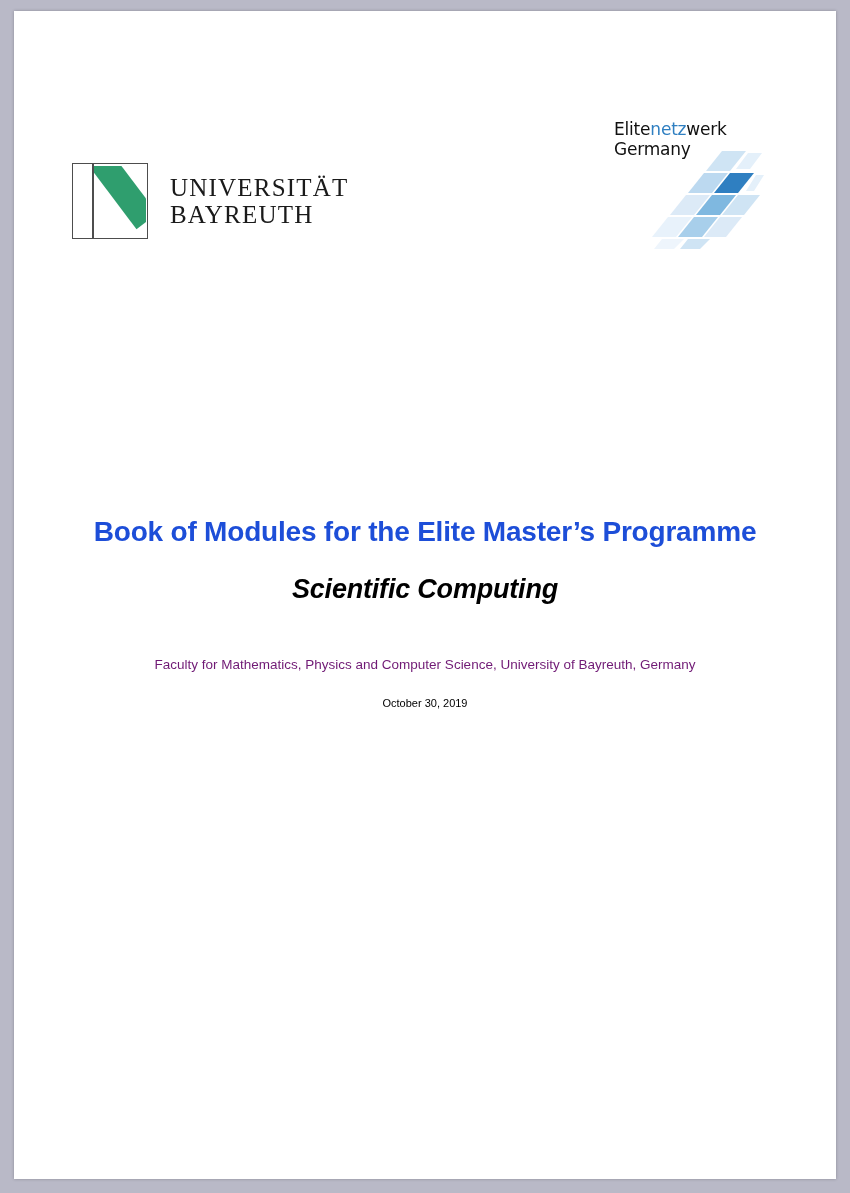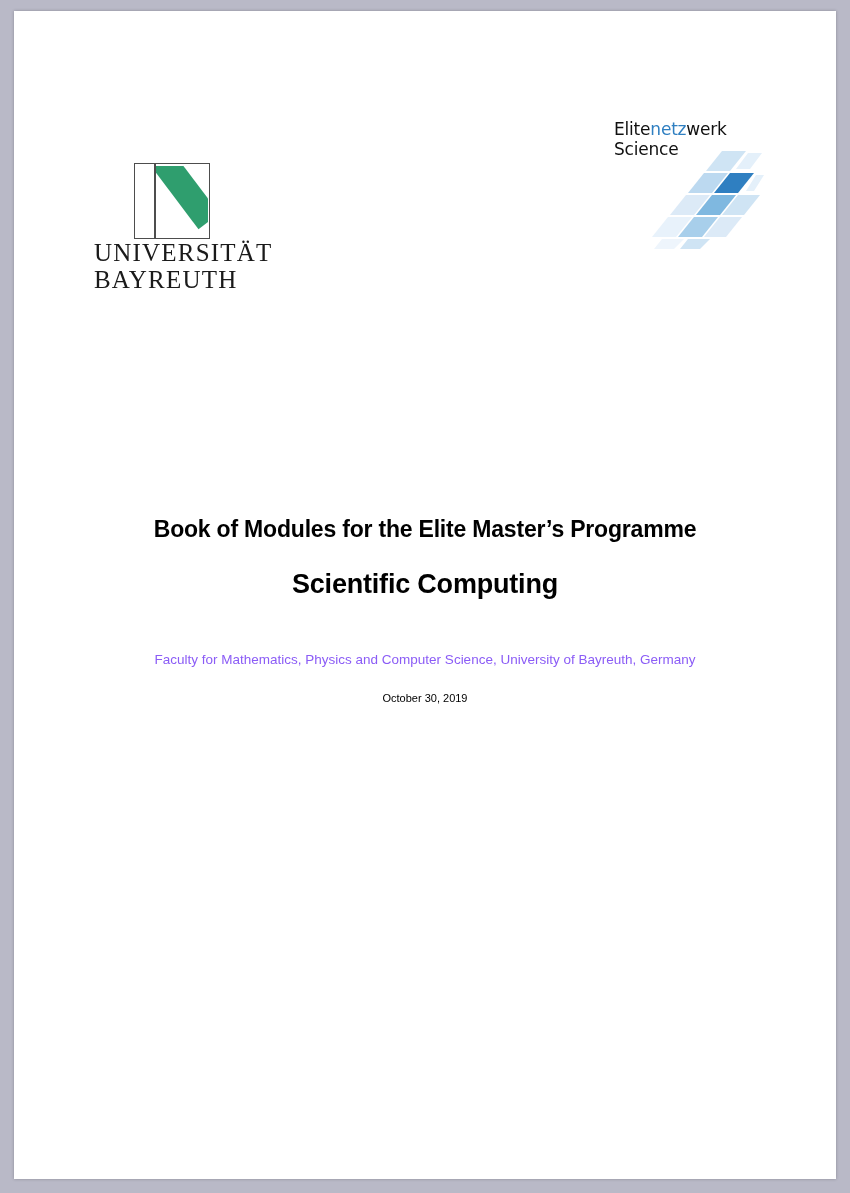--- a/index.html
+++ b/index.html
@@ -28,21 +28,20 @@
     height: 100%;
   }
 
   
   .ub-logo {
     position: absolute;
     left: 58px;
     top: 152px;
     display: flex;
     align-items: center;
-    flex-direction: column;
   }
   .ub-mark {
     width: 76px;
     height: 76px;
     border: 1.5px solid #4d4d4d;
     position: relative;
     background: #ffffff;
     box-sizing: border-box;
   }
   .ub-mark .divider {
@@ -113,36 +112,37 @@
 
   
   .title-block {
     position: absolute;
     left: 0;
     right: 0;
     top: 505px;
     text-align: center;
   }
   .doc-title {
-    font-size: 23px;
+    font-size: 28px;
     font-weight: bold;
-    color: #000000;
+    color: #1d4ed8;
     margin: 0 0 0 0;
     letter-spacing: -0.2px;
   }
   .doc-subtitle {
     font-size: 27px;
     font-weight: bold;
+    font-style: italic;
     color: #000000;
     margin: 26px 0 0 0;
     letter-spacing: -0.2px;
   }
   .doc-affiliation {
     font-size: 13.5px;
-    color: #8b5cf6;
+    color: #701a75;
     margin: 52px 0 0 0;
   }
   .doc-date {
     font-size: 11px;
     color: #000000;
     margin: 25px 0 0 0;
   }
 </style>
 </head>
 <body>
@@ -157,21 +157,21 @@
       </div>
       <div class="ub-wordmark">
         <div class="l1">UNIVERSITÄT</div>
         <div class="l2">BAYREUTH</div>
       </div>
     </div>
 
     <div class="enb-logo">
       <div class="enb-text">
         <div><span>Elite</span><span class="accent">netz</span><span>werk</span></div>
-        <div>Science</div>
+        <div>Germany</div>
       </div>
       <svg class="enb-graphic" viewBox="0 0 112 100">
         <g>
           <polygon points="70,2 94,2 78,22 54,22" fill="#cfe4f4"></polygon>
           <polygon points="96,4 110,4 98,20 84,20" fill="#e4f0fa"></polygon>
           <polygon points="52,24 76,24 60,44 36,44" fill="#bcd9f0"></polygon>
           <polygon points="78,24 102,24 86,44 62,44" fill="#2f7fc1"></polygon>
           <polygon points="104,26 112,26 102,42 94,42" fill="#e4f0fa"></polygon>
           <polygon points="34,46 58,46 42,66 18,66" fill="#dceaf7"></polygon>
           <polygon points="60,46 84,46 68,66 44,66" fill="#7fb8e0"></polygon>

